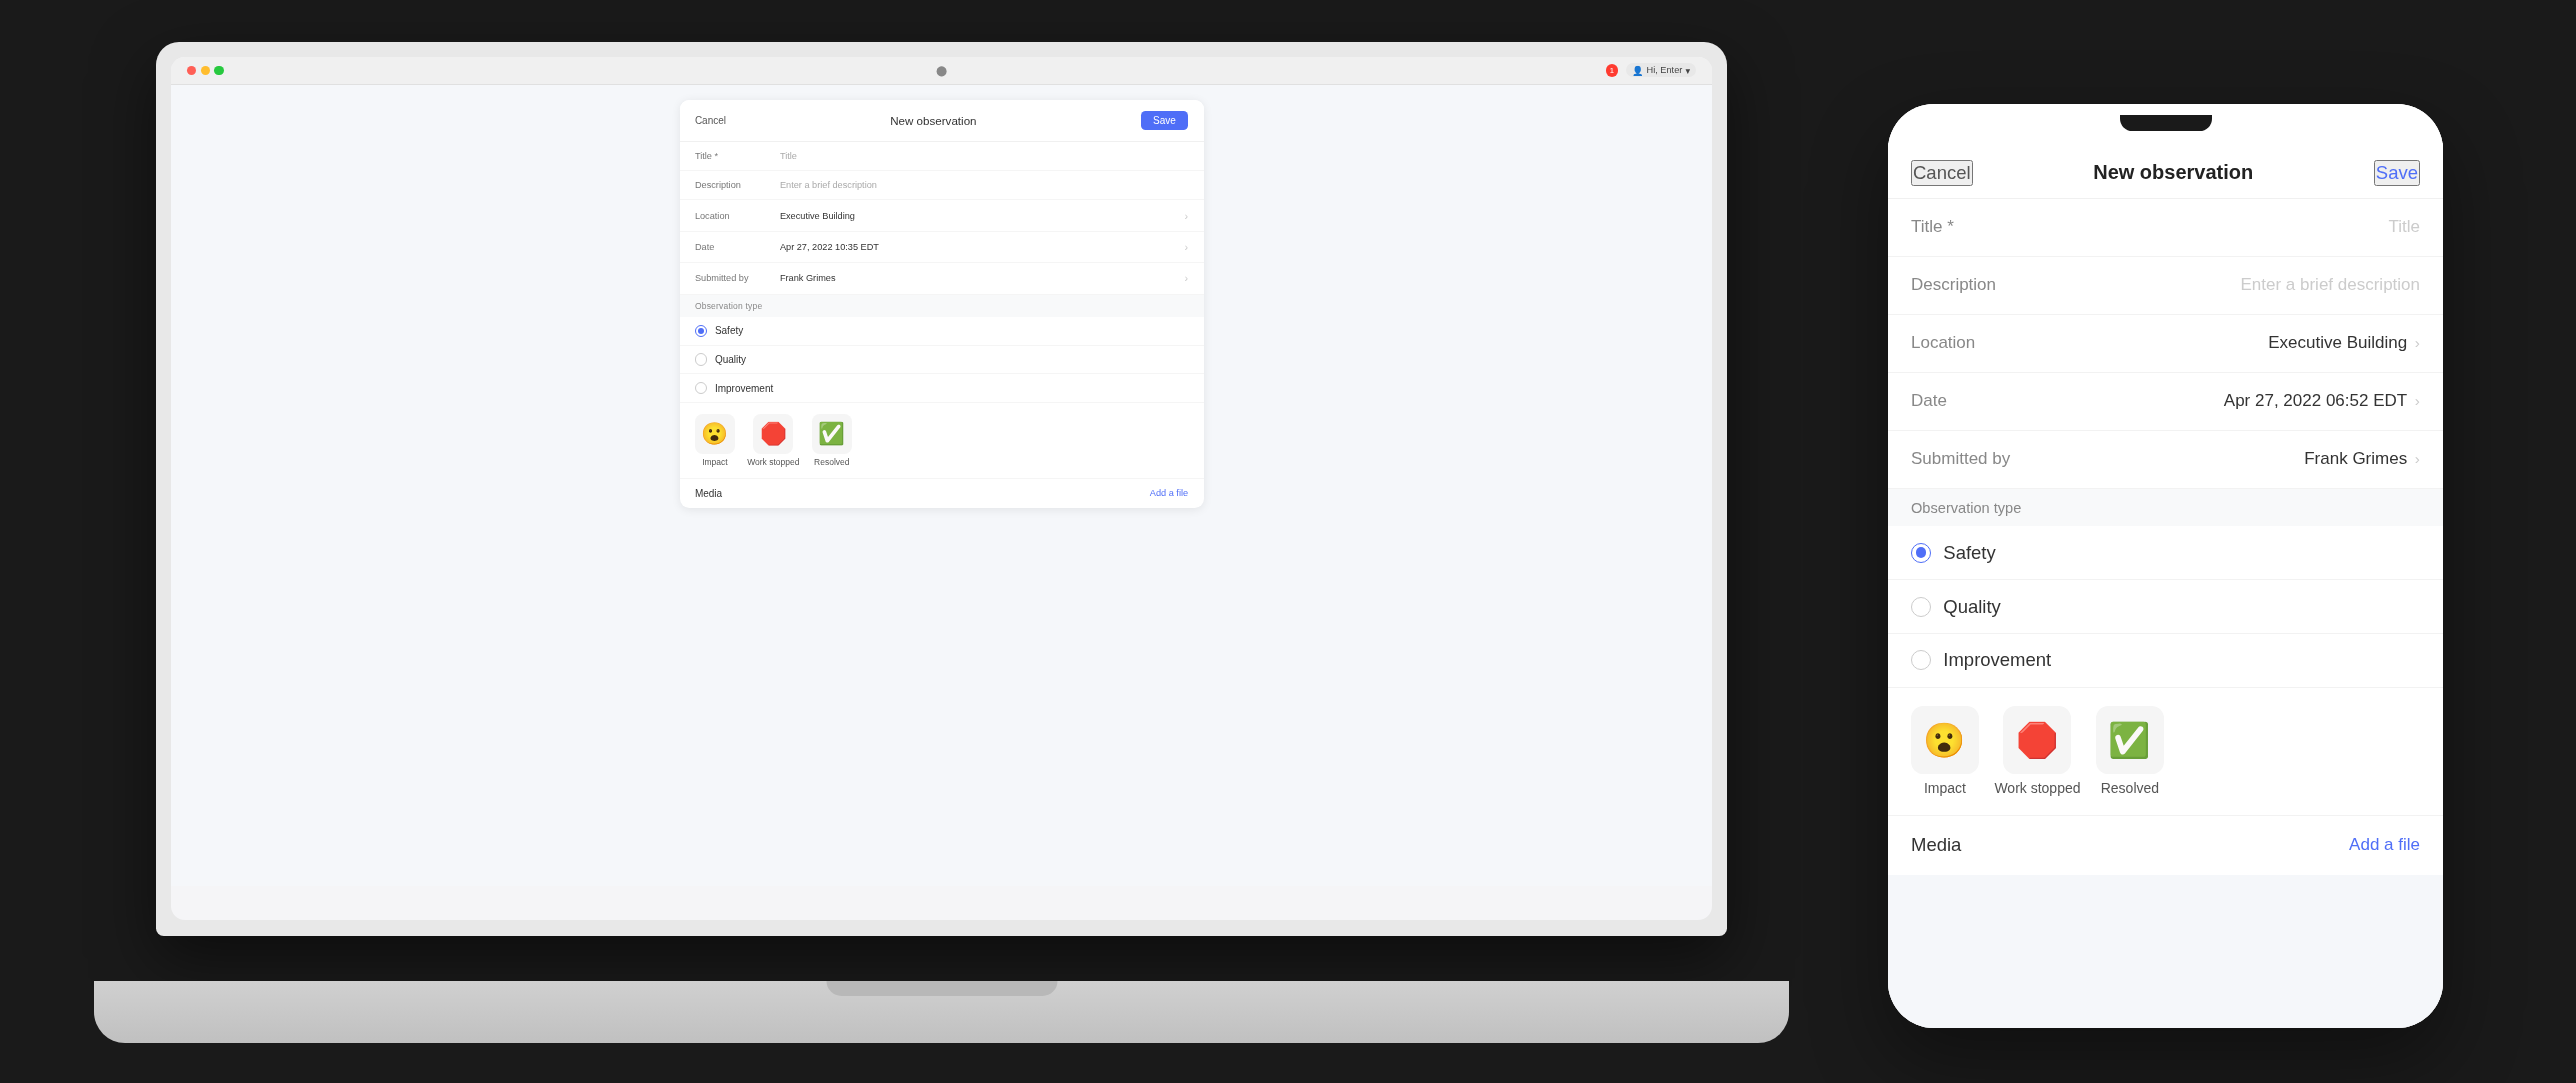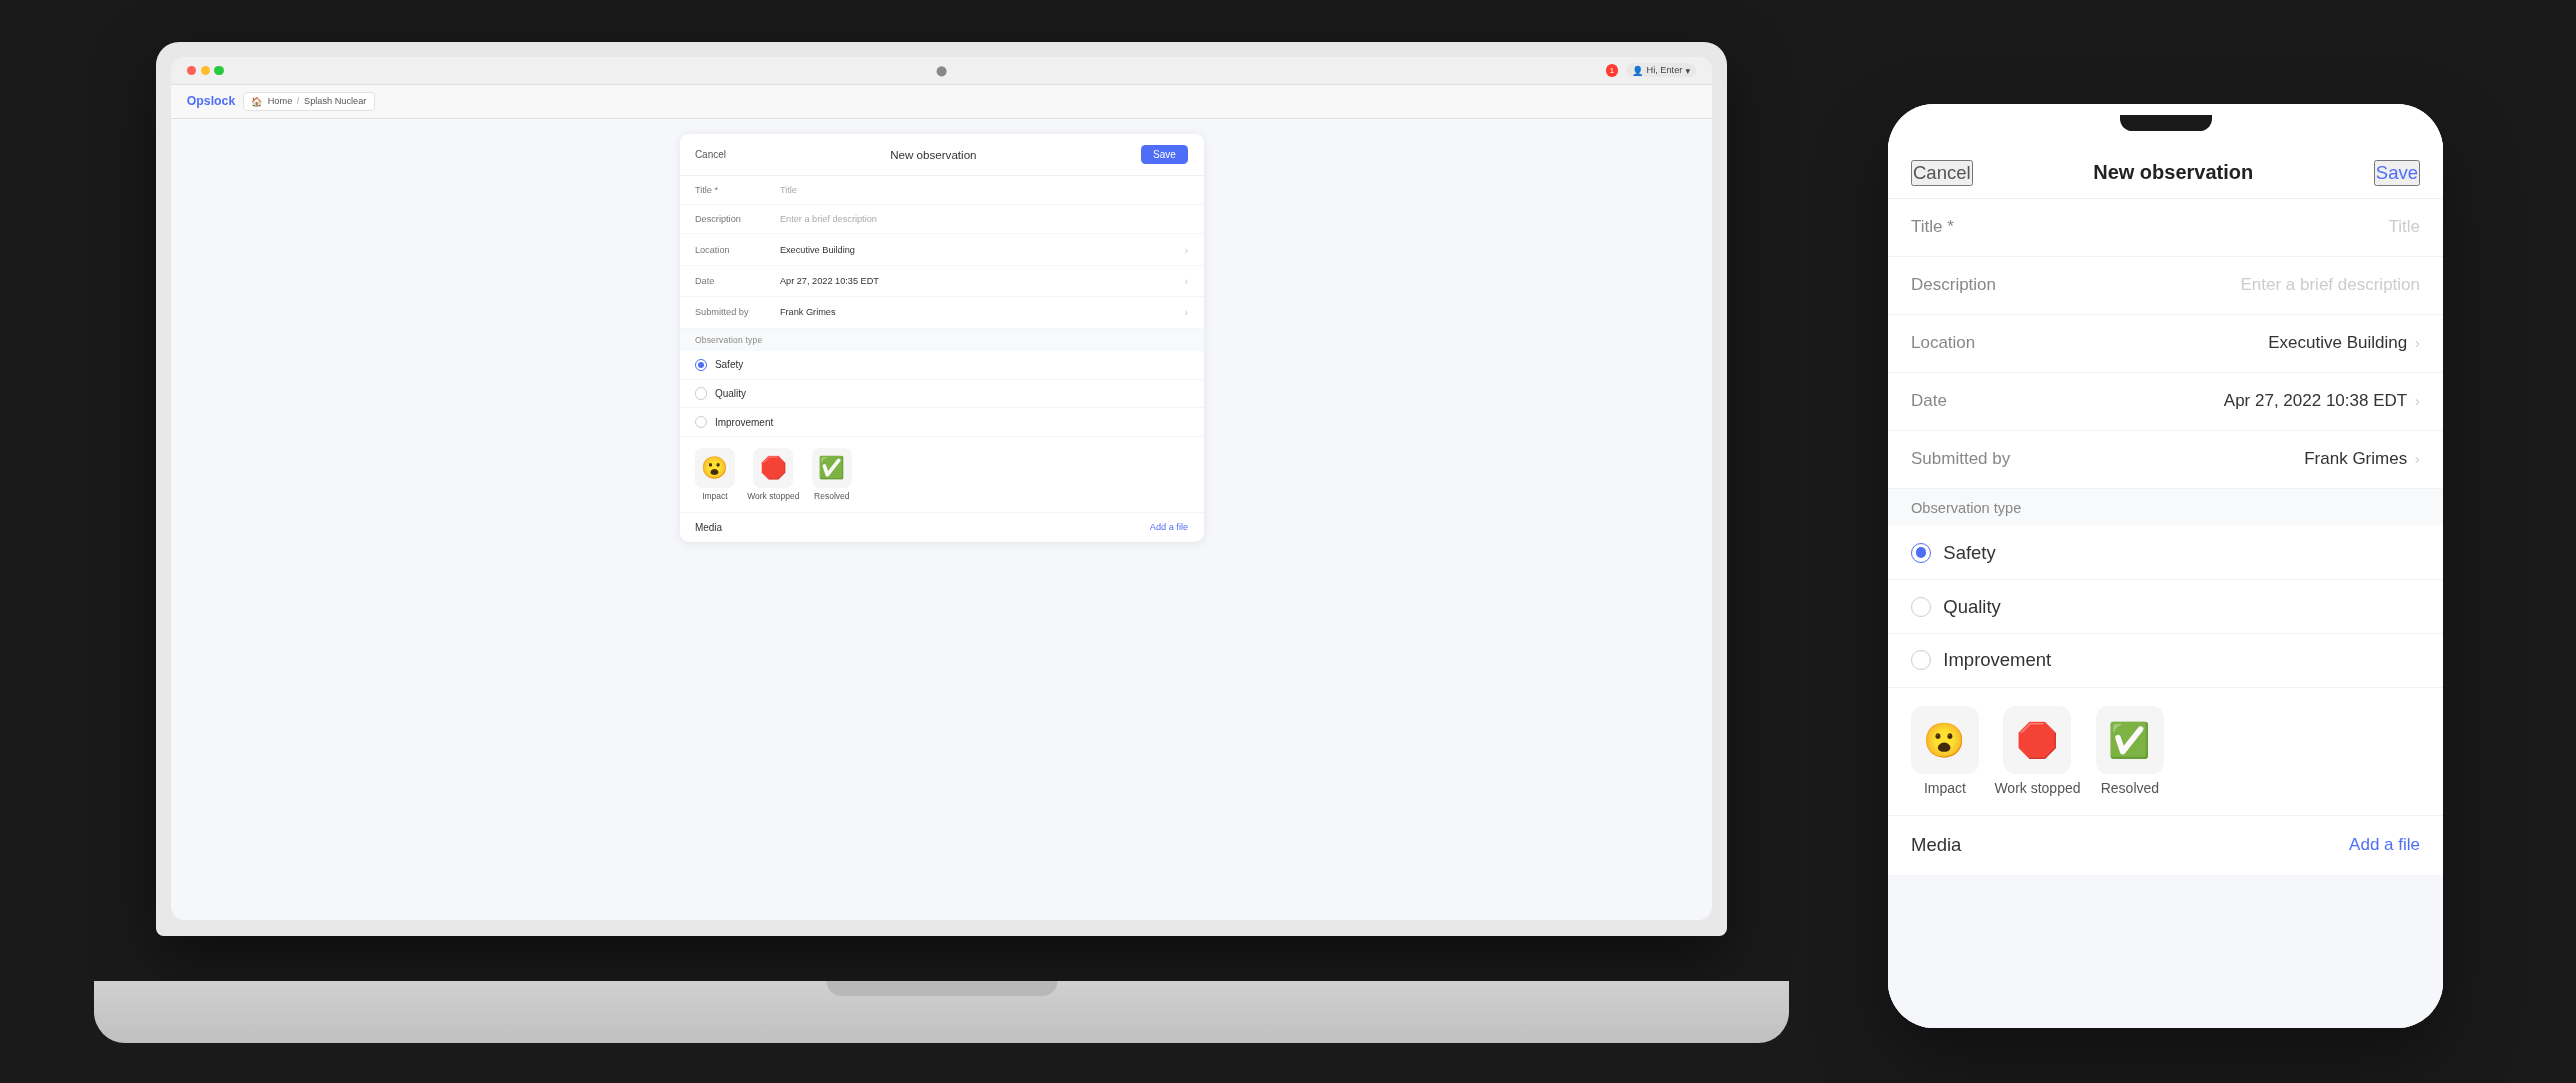--- a/index.html
+++ b/index.html
@@ -572,29 +572,20 @@
           <div class="os-bar-right">
             <span class="notif-badge">1</span>
             <div class="user-badge">
               <span>👤</span>
               <span>Hi, Enter</span>
               <span>▾</span>
             </div>
           </div>
         </div>
 
-        <div class="browser-chrome">
-          <span class="browser-logo">Opslock</span>
-          <div class="browser-tab">
-            <span>🏠</span>
-            <span>Home</span>
-            <span class="breadcrumb-sep">/</span>
-            <span>Splash Nuclear</span>
-          </div>
-        </div>
 
         <div class="app-content">
           <div class="form-container">
             <div class="form-card">
 
               <div class="form-header">
                 <button class="btn-cancel">Cancel</button>
                 <span class="form-title-center">New observation</span>
                 <button class="btn-save">Save</button>
               </div>
@@ -699,21 +690,21 @@
         </div>
 
         <div class="mobile-field" style="cursor:pointer;">
           <span class="mobile-field-label">Location</span>
           <span class="mobile-field-value has-value">Executive Building</span>
           <span class="mobile-chevron">›</span>
         </div>
 
         <div class="mobile-field" style="cursor:pointer;">
           <span class="mobile-field-label">Date</span>
-          <span class="mobile-field-value has-value">Apr 27, 2022 10:38 EDT</span>
+          <span class="mobile-field-value has-value">Apr 27, 2022 06:52 EDT</span>
           <span class="mobile-chevron">›</span>
         </div>
 
         <div class="mobile-field" style="cursor:pointer;">
           <span class="mobile-field-label">Submitted by</span>
           <span class="mobile-field-value has-value">Frank Grimes</span>
           <span class="mobile-chevron">›</span>
         </div>
 
         <div class="mobile-section-header">Observation type</div>

